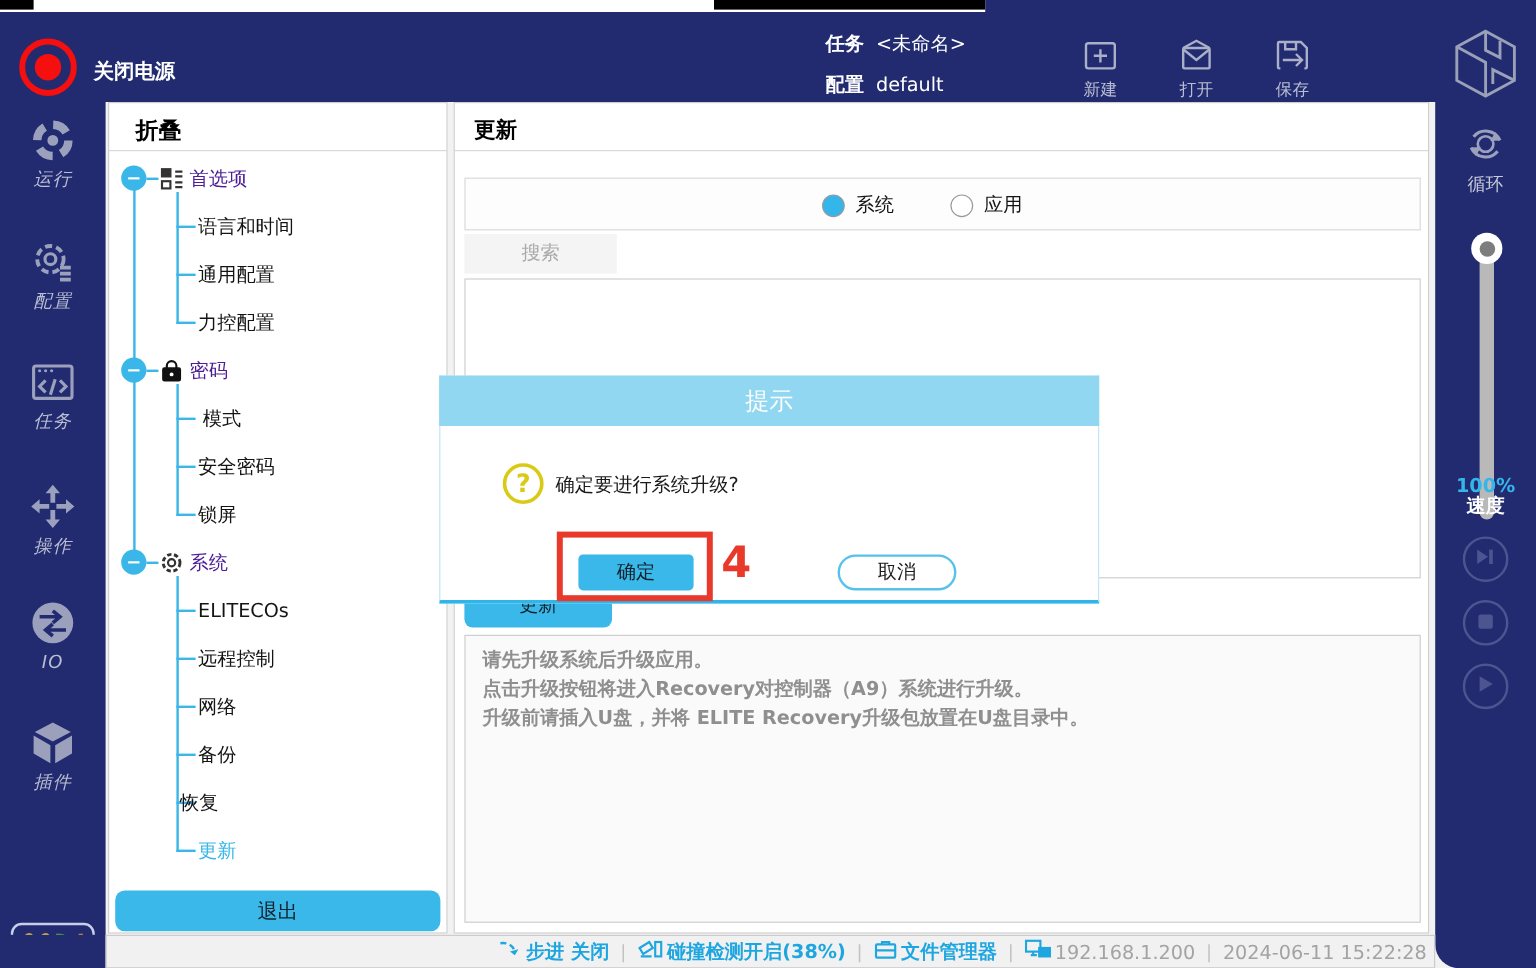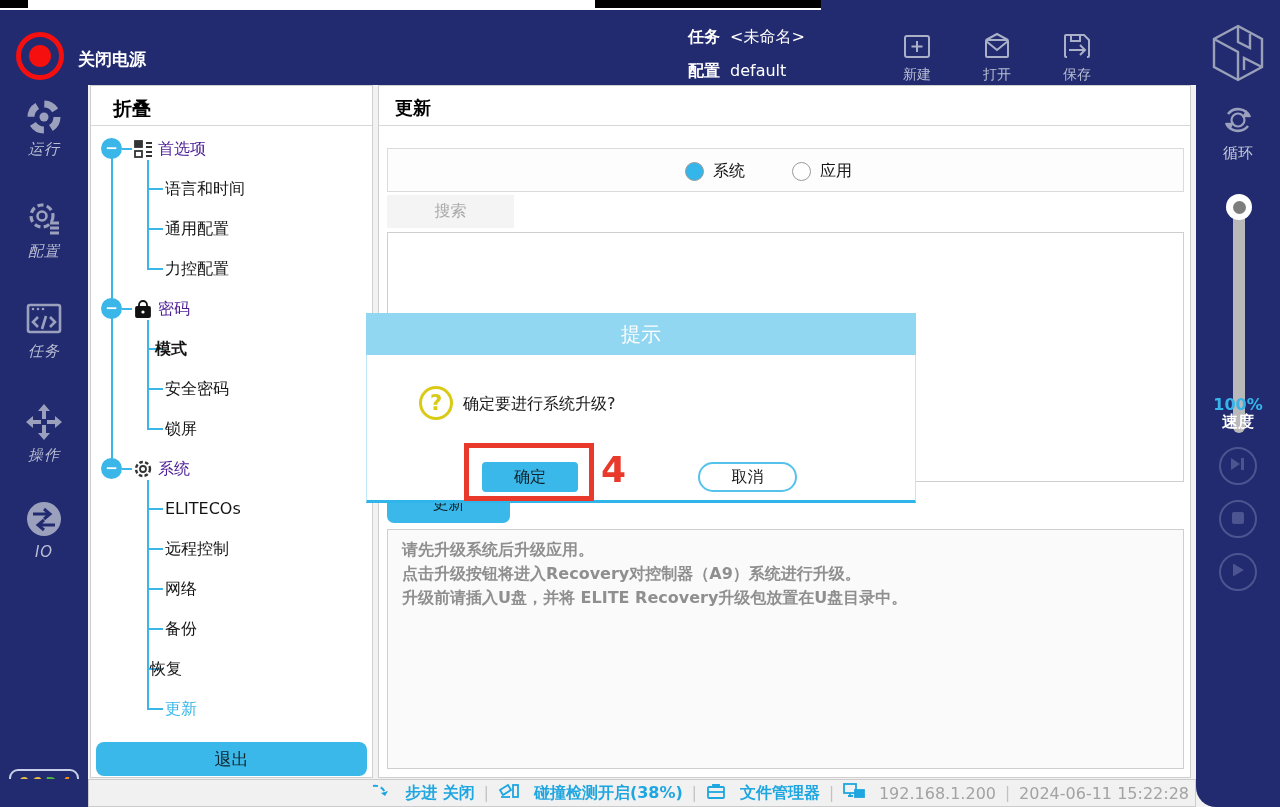--- a/index.html
+++ b/index.html
@@ -106,21 +106,21 @@
     display:flex; align-items:center; justify-content:center; cursor:pointer; }
   .slider-knob-inner { width:13px; height:13px; border-radius:50%; background:#7d7d7d; }
   .speed-val { position:absolute; left:0; top:310px; width:84px; text-align:center; font-size:16px; font-weight:bold; color:#35b6ea; }
   .speed-lbl { position:absolute; left:0; top:327px; width:84px; text-align:center; font-size:16px; font-weight:bold; color:#fff; }
   .pb-btn { position:absolute; left:23px; width:38px; height:38px; border-radius:50%; border:2px solid #4d5590;
     display:flex; align-items:center; justify-content:center; cursor:pointer; }
 
   
   .status-bar { left:88px; top:779px; width:1108px; height:28px; background:#f1f1f1; border:1px solid #cccccc;
     display:flex; align-items:center; justify-content:flex-end; gap:9px; padding-right:6px; }
-  .st-item { display:flex; align-items:center; gap:14px; font-size:16px; font-weight:bold; color:#1ea6e0; cursor:pointer; white-space:nowrap;text-align:right;}
+  .st-item { display:flex; align-items:center; gap:3px; font-size:16px; font-weight:bold; color:#1ea6e0; cursor:pointer; white-space:nowrap;text-align:right;}
   .st-sep { color:#c2c2c2; font-size:15px; font-weight:normal; }
   .st-grey { color:#a3a3a3; font-size:16px; font-weight:normal; }
   .navy-corner-bl { left:0; top:779px; width:88px; height:28px; background:#222b70; }
 </style>
 </head>
 <body>
 
 <div class="abs top-strip"></div>
 <div class="abs strip-black-l"></div>
 <div class="abs strip-black-c"></div>
@@ -212,20 +212,29 @@
     <div class="lbl">操作</div>
   </div>
   <div class="sb-item" style="top:415px;">
     <span>
       <svg width="38" height="38" viewBox="0 0 38 38">
         <circle cx="19" cy="19" r="17" fill="#9ba1bd"></circle>
         <path d="M8 14 h16 m-5 -5 l6 5 l-6 5" stroke="#222b70" stroke-width="3" fill="none"></path>
         <path d="M30 25 h-16 m5 5 l-6 -5 l6 -5" stroke="#222b70" stroke-width="3" fill="none"></path>
       </svg></span>
     <div class="lbl">IO</div>
+  </div>
+  <div class="sb-item" style="top:515px;">
+    <span>
+      <svg width="38" height="38" viewBox="0 0 38 38" fill="#9ba1bd">
+        <path d="M19 2 L34 10 L19 18 L4 10 Z"></path>
+        <path d="M3 13 L17 21 L17 36 L3 28 Z"></path>
+        <path d="M35 13 L21 21 L21 36 L35 28 Z"></path>
+      </svg></span>
+    <div class="lbl">插件</div>
   </div>
   <div class="badge">
       <span class="bc0">0</span>
       <span class="bc1">0</span>
       <span class="bc2">D</span>
       <span class="bc3">4</span>
     </div>
 </div>
 
 <div class="abs tree-panel">
@@ -257,21 +266,21 @@
   <div class="tline" style="left:31px; top:222px; width:10px; height:2px;"></div>
   <div class="tnode-circle" style="left:10px; top:212px;">−</div>
   <span class="tnode-icon" style="left:43px; top:213px;">
     <svg width="18" height="20" viewBox="0 0 18 20" fill="none" stroke="#111" stroke-width="1.8">
       <rect x="2" y="8" width="14" height="10" rx="1" fill="#111"></rect>
       <path d="M5 8 v-2 a4 4 0 0 1 8 0 v2"></path>
       <circle cx="9" cy="13" r="1.6" fill="#fff" stroke="none"></circle>
     </svg></span>
   <div class="tnode-label" style="left:67px; top:213px;">密码</div>
   <div class="tline" style="left:56px; top:262px; width:16px; height:2px;"></div>
-  <div class="tchild" style="left:64px; top:253px;font-weight:bold;">模式</div>
+  <div class="tchild" style="left:78px; top:253px;">模式</div>
   <div class="tline" style="left:56px; top:302px; width:16px; height:2px;"></div>
   <div class="tchild" style="left:74px; top:293px;">安全密码</div>
   <div class="tline" style="left:56px; top:342px; width:16px; height:2px;"></div>
   <div class="tchild" style="left:74px; top:333px;">锁屏</div>
 
   <div class="tline" style="left:31px; top:382px; width:10px; height:2px;"></div>
   <div class="tnode-circle" style="left:10px; top:372px;">−</div>
   <span class="tnode-icon" style="left:42px; top:373px;">
     <svg width="20" height="20" viewBox="0 0 20 20" fill="none" stroke="#333">
       <circle cx="10" cy="10" r="7" stroke-width="2.4" stroke-dasharray="3.6 2.2"></circle>

